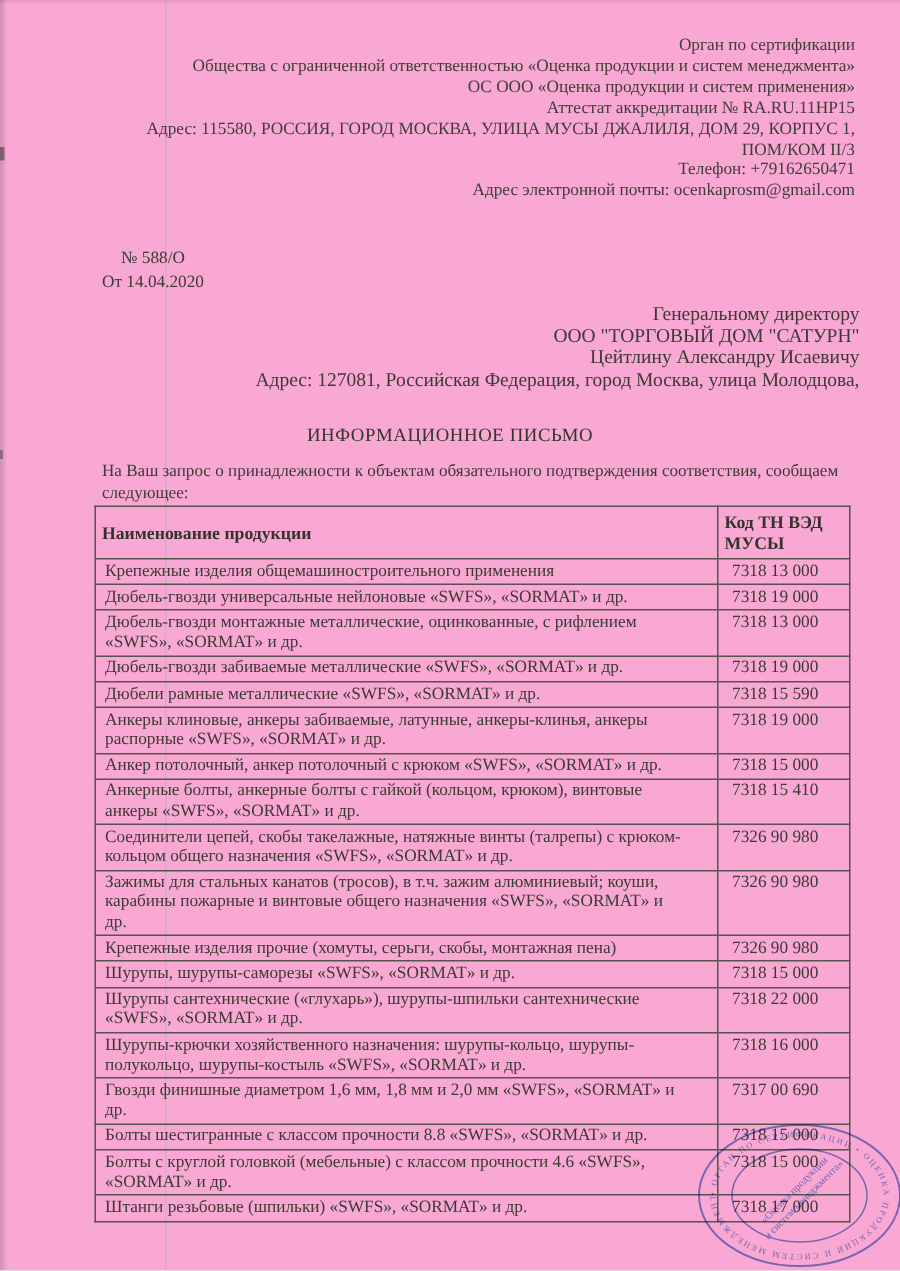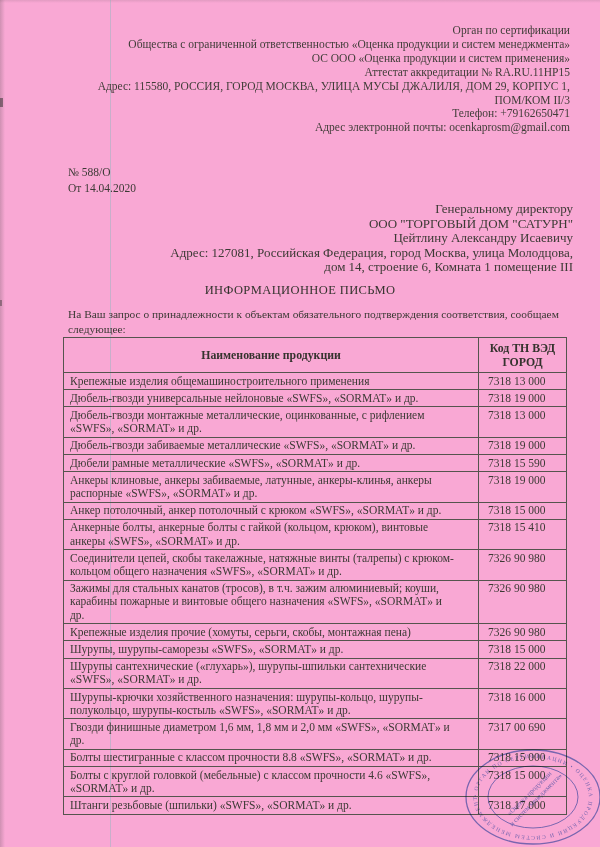--- a/index.html
+++ b/index.html
@@ -19,41 +19,41 @@
     background:linear-gradient(to bottom, rgba(60,60,58,0.12), rgba(60,60,58,0));}
   .scanline{position:absolute;left:110px;top:0;width:1px;height:100%;
     background:rgba(110,190,182,0.35);}
   .speck1{position:absolute;left:0;top:98px;width:3px;height:9px;background:rgba(40,40,38,0.5);}
   .speck2{position:absolute;left:0;top:300px;width:2px;height:6px;background:rgba(40,40,38,0.4);}
 
   .header-block{
     position:absolute;top:24px;right:30px;width:520px;
     text-align:right;font-size:11.5px;line-height:13.9px;color:#403d38;
   }
-  .ref-block{position:absolute;top:165px;left:68px;font-size:11.5px;line-height:15.5px;}
+  .ref-block{position:absolute;top:165px;left:68px;font-size:11.5px;line-height:15.5px;text-align:center;}
   .u{}
   .addressee-block{
     position:absolute;top:202px;right:27px;width:520px;
     text-align:right;font-size:13px;line-height:14.6px;
   }
   .title{
     position:absolute;top:283px;left:0;width:100%;
     text-align:center;font-weight:normal;font-size:12.5px;letter-spacing:0.4px;color:#35332e;
   }
   .intro{
     position:absolute;top:307px;left:68px;width:500px;
     font-size:11.4px;line-height:15px;
   }
   .tbl-wrap{position:absolute;top:337px;left:63px;}
   table.doc{
     border-collapse:collapse;width:503px;table-layout:fixed;
     font-size:11.5px;line-height:13.2px;color:#3c3a35;
   }
   table.doc th, table.doc td{border:1px solid #56544e;}
-  table.doc th{font-weight:bold;text-align:center;padding:3px 4px;font-size:11.8px;line-height:14px;color:#35332e;}
+  table.doc th{font-weight:bold;text-align:left;padding:3px 4px;font-size:11.8px;line-height:14px;color:#35332e;}
   col.c-name{width:415px;}
   col.c-code{width:88px;}
   table.doc td.name{padding:1.5px 20px 1.5px 6px;vertical-align:top;}
   table.doc td.code{padding:1.5px 4px 1.5px 9px;vertical-align:top;white-space:nowrap;}
 
   .stamp{
     position:absolute;left:458px;top:744px;width:150px;height:110px;
     opacity:0.8;mix-blend-mode:multiply;
   }
 </style>
@@ -84,37 +84,36 @@
     <div>№ 588/О</div>
     <div><span>От </span><span class="u">14.04.2020</span></div>
   </div>
 
   <div class="addressee-block">
 
   <div>Генеральному директору</div>
       <div>ООО "ТОРГОВЫЙ ДОМ "САТУРН"</div>
       <div>Цейтлину Александру Исаевичу</div>
       <div>Адрес: 127081, Российская Федерация, город Москва, улица Молодцова,</div>
-      <div>дом 14, строение 6, Комната 1 помещение III</div>
     </div>
 
   <div class="title">ИНФОРМАЦИОННОЕ ПИСЬМО</div>
 
   <div class="intro">На Ваш запрос о принадлежности к объектам обязательного подтверждения соответствия, сообщаем следующее:</div>
 
   <div class="tbl-wrap">
     <table class="doc">
       <colgroup>
           <col class="c-name">
           <col class="c-code">
         </colgroup>
       <thead>
         <tr>
           <th>Наименование продукции</th>
-          <th>Код ТН ВЭД ГОРОД</th>
+          <th>Код ТН ВЭД МУСЫ</th>
         </tr>
       </thead>
       <tbody>
 
           <tr>
             <td class="name">Крепежные изделия общемашиностроительного применения</td>
             <td class="code">7318 13 000</td>
           </tr>
 
           <tr>

